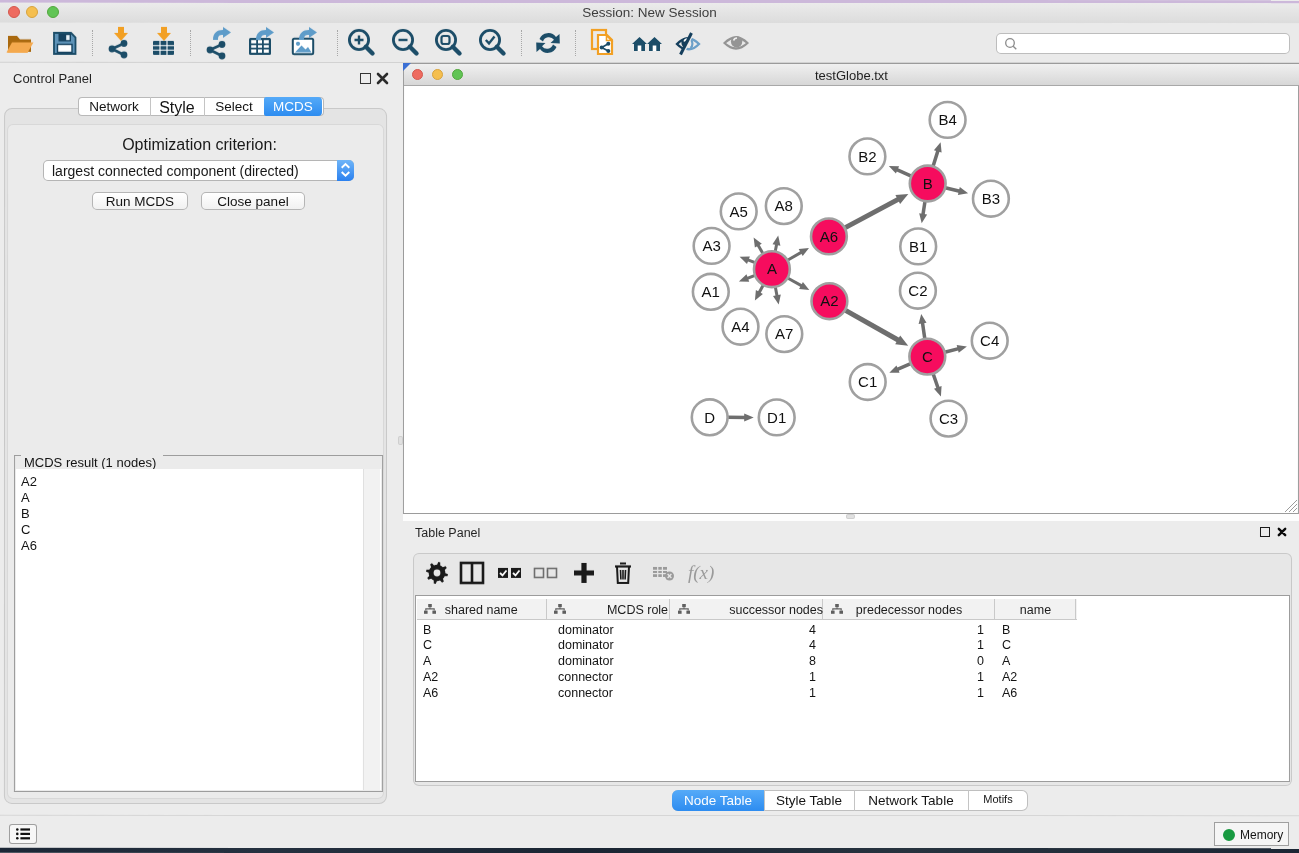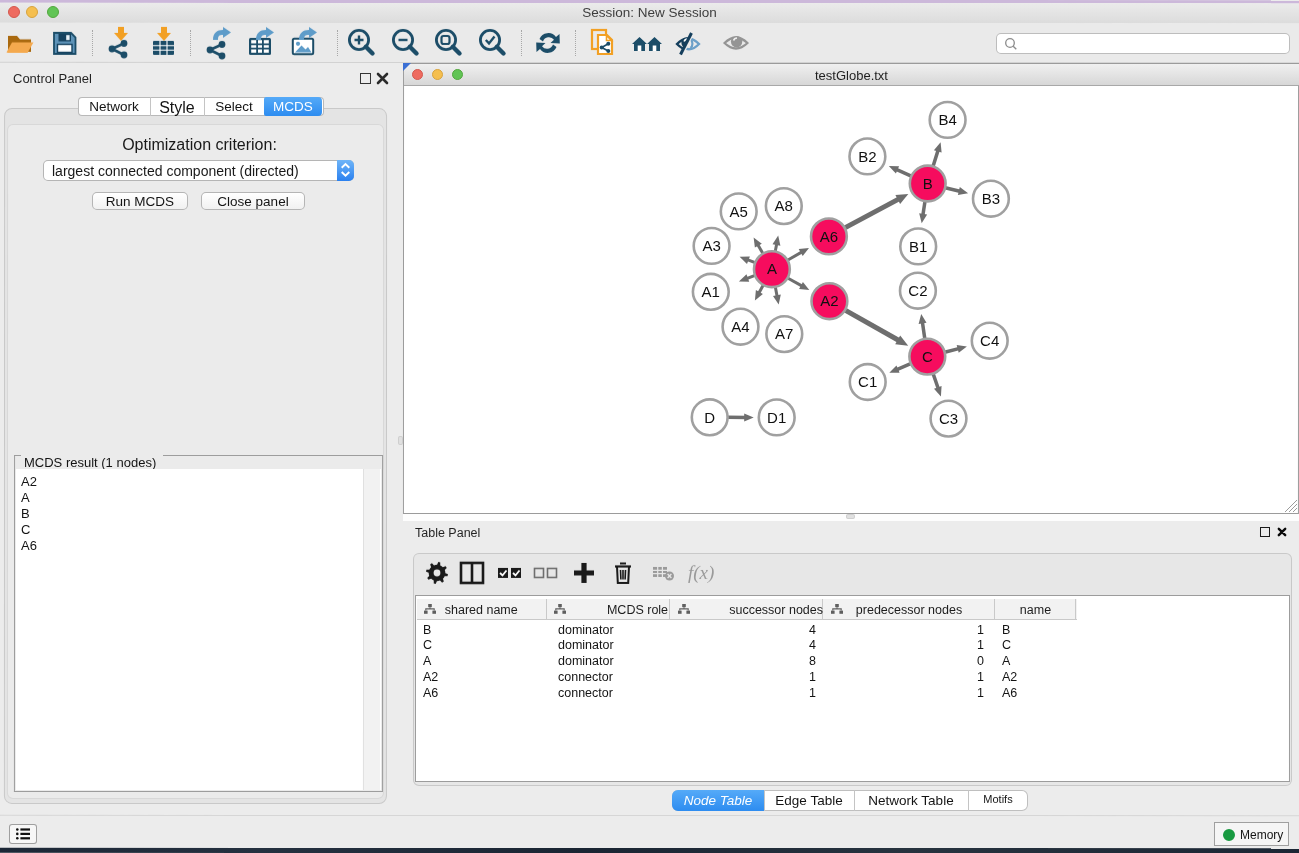--- a/index.html
+++ b/index.html
@@ -434,22 +434,22 @@
 <div class="abs" style="left:558px;top:686.0999999999999px;font-size:12.5px;color:rgba(17,17,17,0.99);">connector</div>
 <div class="abs" style="left:716px;top:686.0999999999999px;width:100px;text-align:right;font-size:12.5px;color:rgba(17,17,17,0.99);">1</div>
 <div class="abs" style="left:884px;top:686.0999999999999px;width:100px;text-align:right;font-size:12.5px;color:rgba(17,17,17,0.99);">1</div>
 <div class="abs" style="left:1002px;top:686.0999999999999px;font-size:12.5px;color:rgba(17,17,17,0.99);">A6</div>
 
 <div class="abs" style="left:672px;top:790px;width:356px;height:21px;background:#fff;border:1px solid #bfbfbf;border-radius:6px;"></div>
 <div class="abs" style="left:672px;top:790px;width:92px;height:21px;background:linear-gradient(#55aaf8,#2d8cf0);border-radius:6px 0 0 6px;"></div>
 <div class="abs" style="left:764px;top:790px;width:1px;height:21px;background:#c4c4c4;"></div>
 <div class="abs" style="left:854px;top:790px;width:1px;height:21px;background:#c4c4c4;"></div>
 <div class="abs" style="left:968px;top:790px;width:1px;height:21px;background:#c4c4c4;"></div>
-<div class="abs" style="left:672px;top:793px;width:92px;text-align:center;font-size:13.5px;color:rgba(255,255,255,0.99);font-style:italic;">Node Table</div>
-<div class="abs" style="left:764px;top:793px;width:90px;text-align:center;font-size:13.5px;color:rgba(17,17,17,0.99);">Edge Table</div>
+<div class="abs" style="left:672px;top:793px;width:92px;text-align:center;font-size:13.5px;color:rgba(255,255,255,0.99);">Node Table</div>
+<div class="abs" style="left:764px;top:793px;width:90px;text-align:center;font-size:13.5px;color:rgba(17,17,17,0.99);">Style Table</div>
 <div class="abs" style="left:854px;top:793px;width:114px;text-align:center;font-size:13.5px;color:rgba(17,17,17,0.99);">Network Table</div>
 <div class="abs" style="left:968px;top:793px;width:60px;text-align:center;font-size:11px;color:rgba(17,17,17,0.99);">Motifs</div>
 
 <div class="abs" style="left:0;top:815px;width:1299px;height:33px;background:#ececec;border-top:1px solid #d6d6d6;"></div>
 <div class="abs" style="left:9px;top:824px;width:28px;height:20px;background:#f7f7f7;border:1px solid #9f9f9f;border-radius:3px;">
   <svg width="26" height="18" viewBox="0 0 26 18">
       <g fill="#111">
         <rect x="6" y="3.2" width="2.6" height="2.6" rx="1.3"></rect>
         <rect x="6" y="7.6" width="2.6" height="2.6" rx="1.3"></rect>
         <rect x="6" y="12" width="2.6" height="2.6" rx="1.3"></rect>

